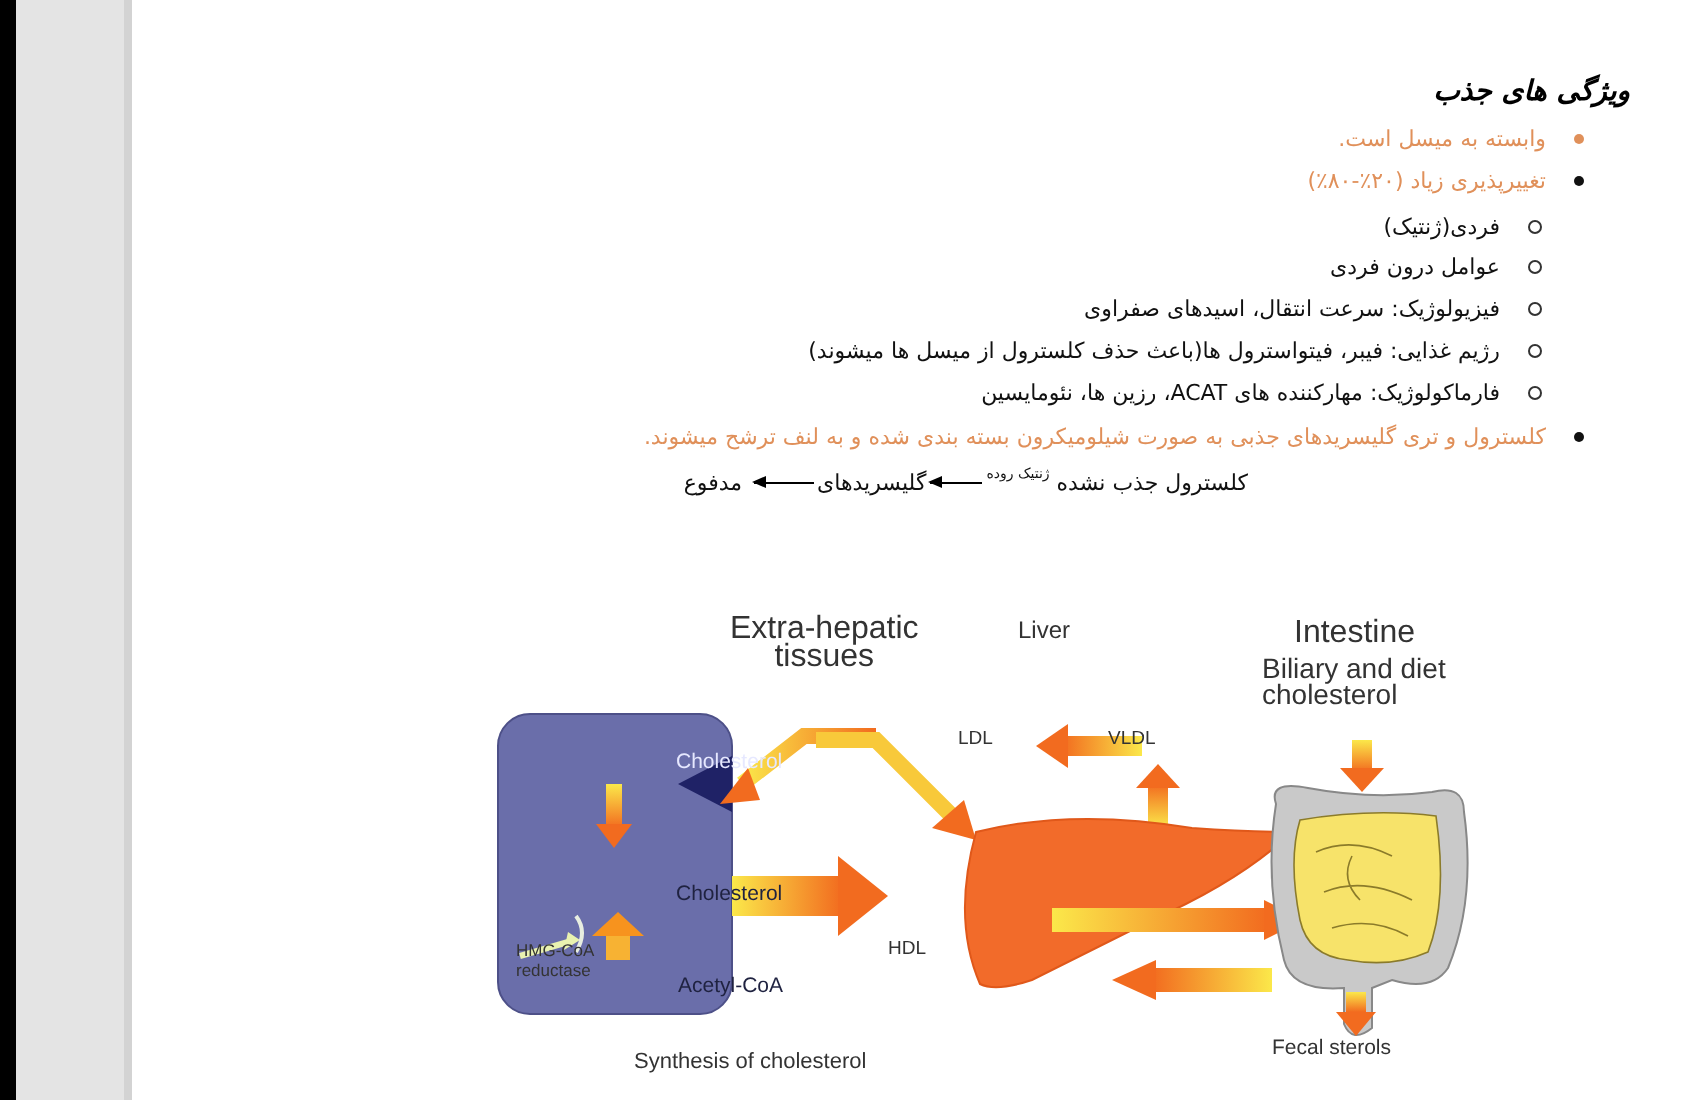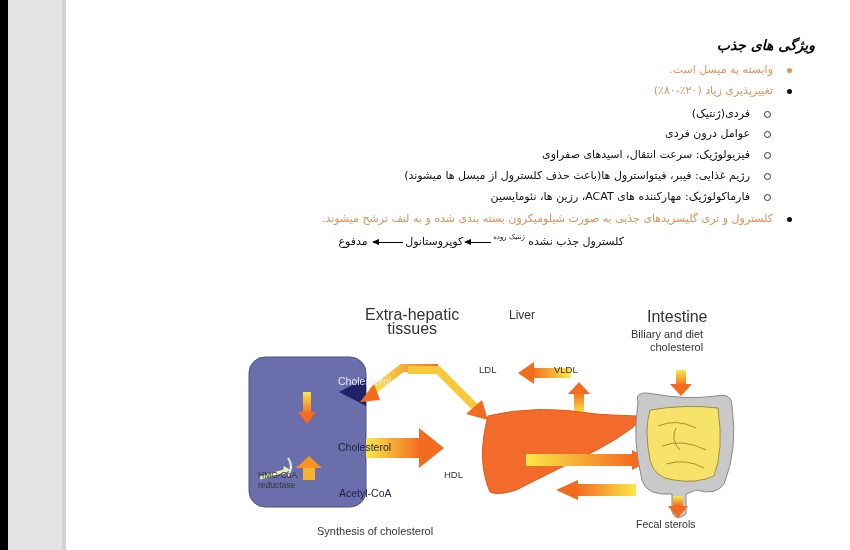--- a/index.html
+++ b/index.html
@@ -68,21 +68,21 @@
   <div class="rtl bullet-line" style="right:78px; top:211px;">
     <span class="bullet" style="background:#111;"></span><span class="orange">کلسترول و تری گلیسریدهای جذبی به صورت شیلومیکرون بسته بندی شده و به لنف ترشح میشوند.</span>
   </div>
 
   <div class="rtl bullet-line black" style="right:99px; top:189px;">
     <span class="circle"></span><span>فارماکولوژیک: مهارکننده های ACAT، رزین ها، نئومایسین</span>
   </div>
 
   <div class="rtl flow" style="right:246px; top:233px;">
     <span>کلسترول جذب نشده</span>
-    <span class="small-sup">ژنتیک روده</span><span class="arrow-inline"></span><span>کوپروستانول</span><span class="arrow-inline" style="width:30px;"></span>
+    <span class="small-sup">ژنتیک روده</span><span class="arrow-inline"></span><span>گلیسریدهای</span><span class="arrow-inline" style="width:30px;"></span>
     <span>مدفوع</span>
   </div>
 
 
   <div class="diagram" style="left:110px; top:300px;">
     <svg width="600" height="250" viewBox="0 0 600 250">
       <defs>
         <linearGradient id="gR" x1="0" y1="0" x2="1" y2="0">
           <stop offset="0" stop-color="#fbe84a"></stop>
             <stop offset="1" stop-color="#f26b1f"></stop>
@@ -144,21 +144,21 @@
       <path d="M482 126 Q500 118 520 128 M486 146 Q506 138 530 150 M490 164 Q510 158 528 168 M500 128 Q494 140 504 150" stroke="#8b7b2a" stroke-width="0.8" fill="none"></path>
 
       <rect x="497" y="196" width="10" height="10" fill="url(#gD)"></rect>
       <polygon points="492,206 512,206 502,218" fill="#f26b1f"></polygon>
     </svg>
 
     <div class="dlabel" style="left:143px; top:8px; font-size:16px; text-align:center; white-space:pre-line; line-height:14px;margin-left:46px;">Extra-hepatic
 tissues</div>
     <div class="dlabel" style="left:333px; top:8px; font-size:12px;">Liver</div>
     <div class="dlabel" style="left:471px; top:8px; font-size:16px;">Intestine</div>
-    <div class="dlabel" style="left:455px; top:28px; font-size:11px; text-align:right; white-space:pre-line; line-height:13px;">Biliary and diet
+    <div class="dlabel" style="left:455px; top:28px; font-size:14px; text-align:left; white-space:pre-line; line-height:13px;">Biliary and diet
 cholesterol</div>
 
     <div class="dlabel" style="left:162px; top:75px; font-size:10.5px; color:#e6e8ff;">Cholesterol</div>
     <div class="dlabel" style="left:162px; top:141px; font-size:10.5px; color:#1f2240;">Cholesterol</div>
     <div class="dlabel" style="left:163px; top:187px; font-size:10.5px; color:#1f2240;">Acetyl-CoA</div>
 
     <div class="dlabel" style="left:82px; top:170px; font-size:8.5px; white-space:pre-line; line-height:10px;">HMG-CoA
 reductase</div>
 
     <div class="dlabel" style="left:303px; top:64px; font-size:9.5px;">LDL</div>

